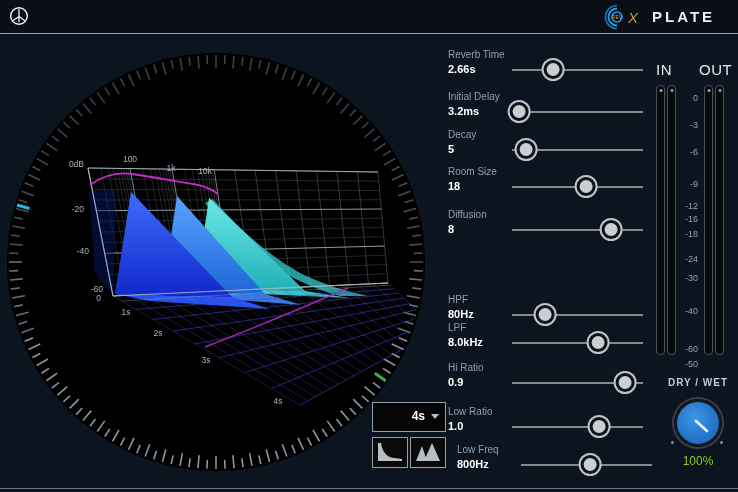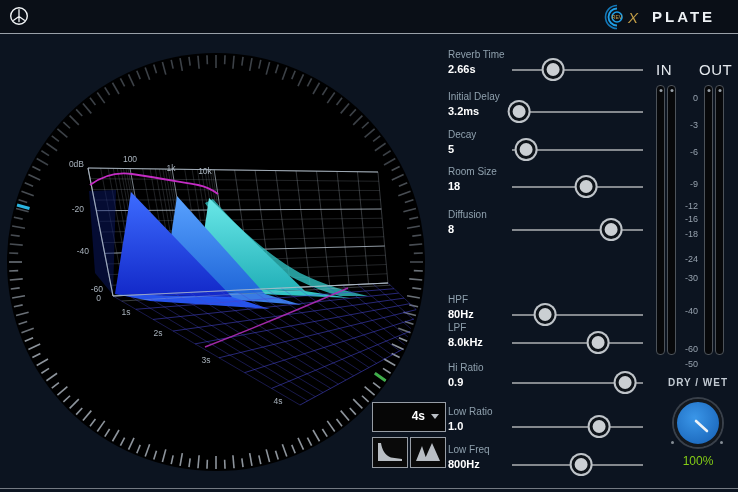--- a/index.html
+++ b/index.html
@@ -426,21 +426,21 @@
       </div>
     </div>
     <div class="param-row" style="top: 406px;">
       <div class="p-label">Low Ratio</div>
       <div class="p-value">1.0</div>
       <div class="p-slider">
         <div class="p-track"></div>
         <div class="p-knob" style="left:68%"></div>
       </div>
     </div>
-    <div class="param-row" style="top: 444px;">
+    <div class="param-row" style="top: 444px; margin-left: 9px;">
       <div class="p-label">Low Freq</div>
       <div class="p-value">800Hz</div>
       <div class="p-slider">
         <div class="p-track"></div>
         <div class="p-knob" style="left:54%"></div>
       </div>
     </div>
   </div>
 
 <div>

